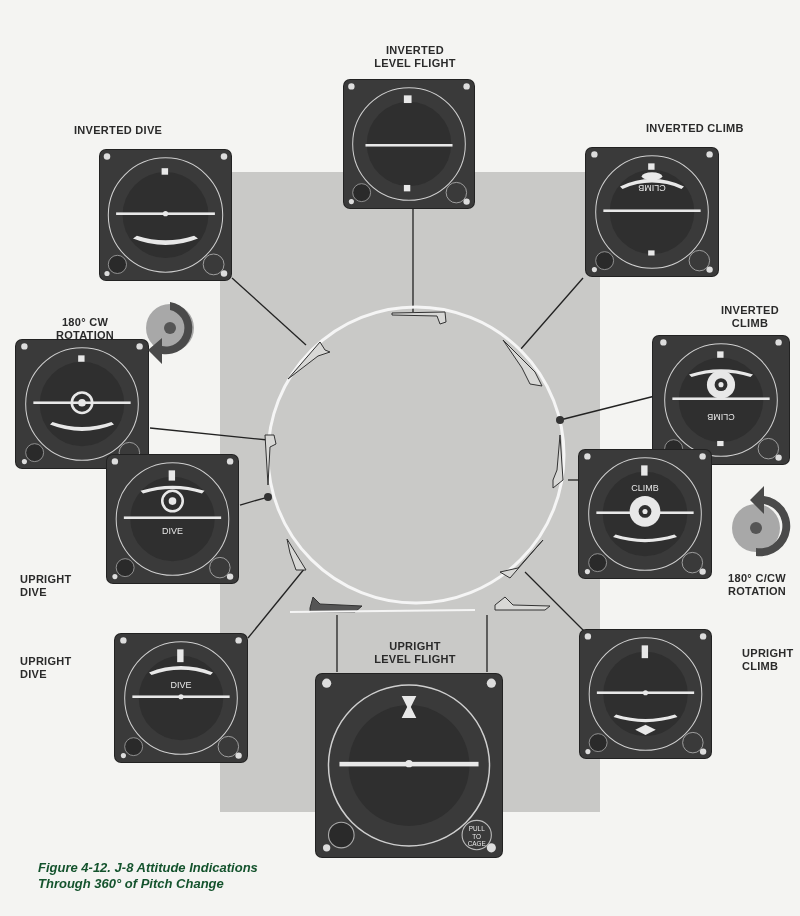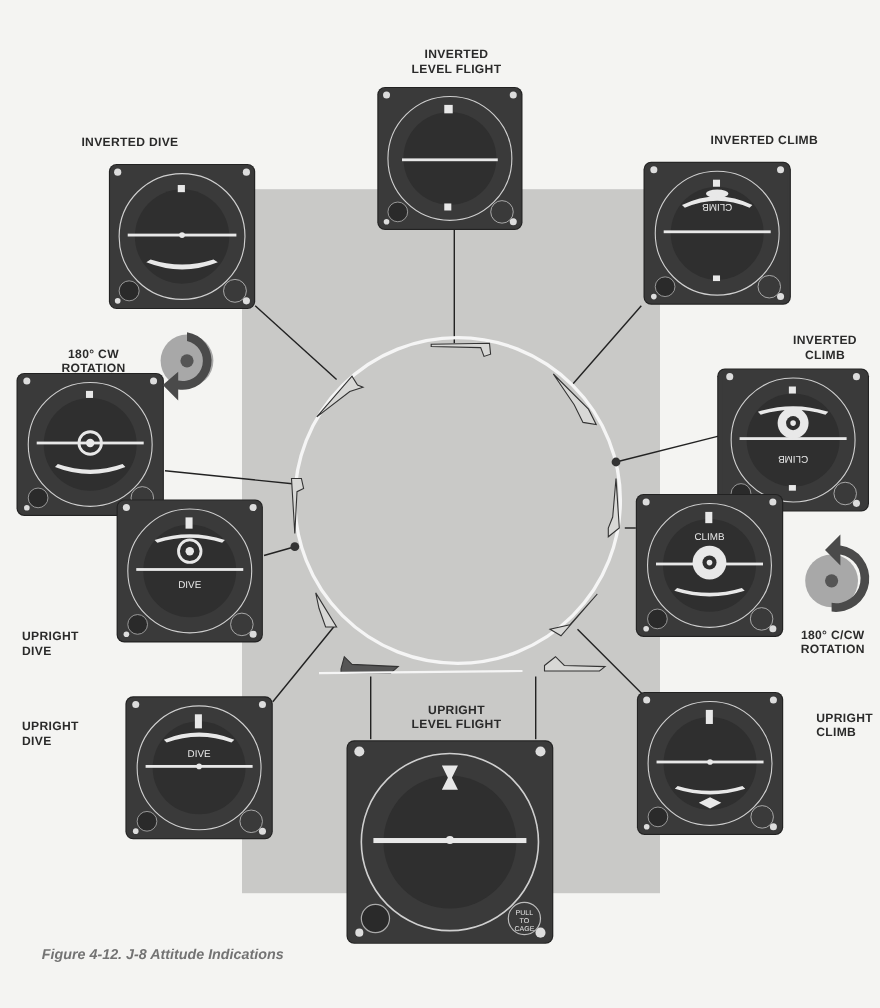--- a/index.html
+++ b/index.html
@@ -2,21 +2,21 @@
 <html><head>
 <meta charset="utf-8">
 <style>
   html, body { margin:0; padding:0; }
   body { width:800px; height:916px; background:#f4f4f2; position:relative; overflow:hidden; font-family:"Liberation Sans", sans-serif; }
   .panel-bg { position:absolute; left:220px; top:172px; width:380px; height:640px; background:#c9c9c7; }
   .label { position:absolute; font-weight:bold; font-size:11px; color:#2a2a2a; line-height:13px; text-transform:uppercase; letter-spacing:0.3px; }
   .label.center { text-align:center; }
   .inst { position:absolute; background:#3a3a3a; border-radius:6px; box-shadow:0 0 0 1px #222; }
   .inst svg { width:100%; height:100%; display:block; }
-  .caption { position:absolute; left:38px; top:860px; font-style:italic; font-weight:bold; font-size:13px; color:#737373; line-height:16px; }
+  .caption { position:absolute; left:38px; top:860px; font-style:italic; font-weight:bold; font-size:13px; color:#14532d; line-height:16px; }
   .rot-icon { position:absolute; }
   svg.overlay { position:absolute; left:0; top:0; }
 </style>
 </head>
 <body>
 
 <div class="panel-bg"></div>
 
 <svg class="overlay" width="800" height="916">
   <g stroke="#222" stroke-width="1.3" fill="none">
@@ -233,13 +233,14 @@
   <path d="M30 4 A26 26 0 1 1 22 56 L22 66 L8 52 L22 40 L22 48 A18 18 0 1 0 30 12 Z" fill="#4a4a4a"></path>
 </svg>
 <svg class="rot-icon" style="left:724px;top:478px;" width="70" height="90" viewBox="0 0 70 90">
   <circle cx="32" cy="50" r="24" fill="#a8a8a8"></circle>
   <circle cx="32" cy="50" r="6" fill="#555"></circle>
   <path d="M40 18 L40 8 L26 22 L40 36 L40 26 A18 18 0 0 1 32 70 L32 78 A26 26 0 0 0 40 18 Z" fill="#4a4a4a"></path>
 </svg>
 
 <div class="caption">
   <div>Figure 4-12.   J-8 Attitude Indications</div>
+  <div>Through 360° of Pitch Change</div>
 </div>
 
 </body></html>

